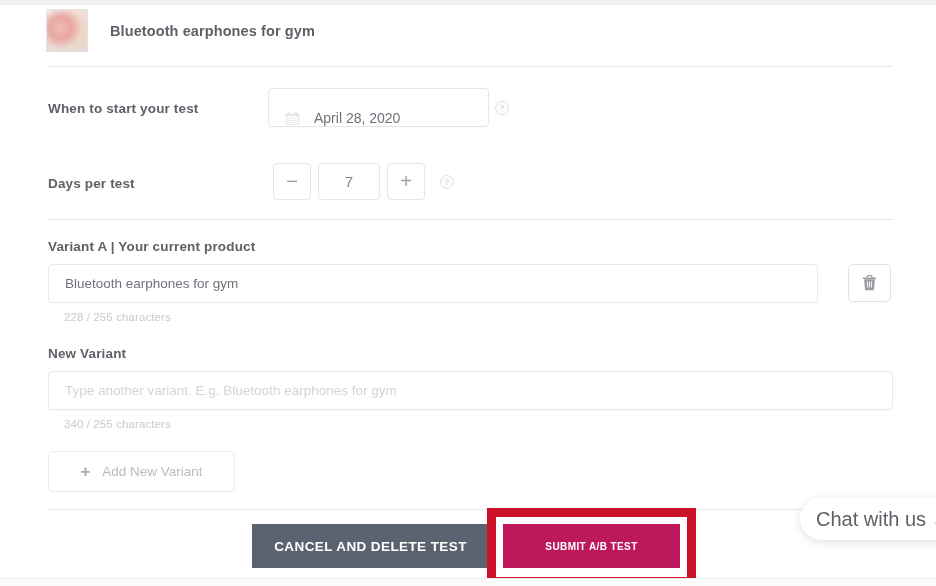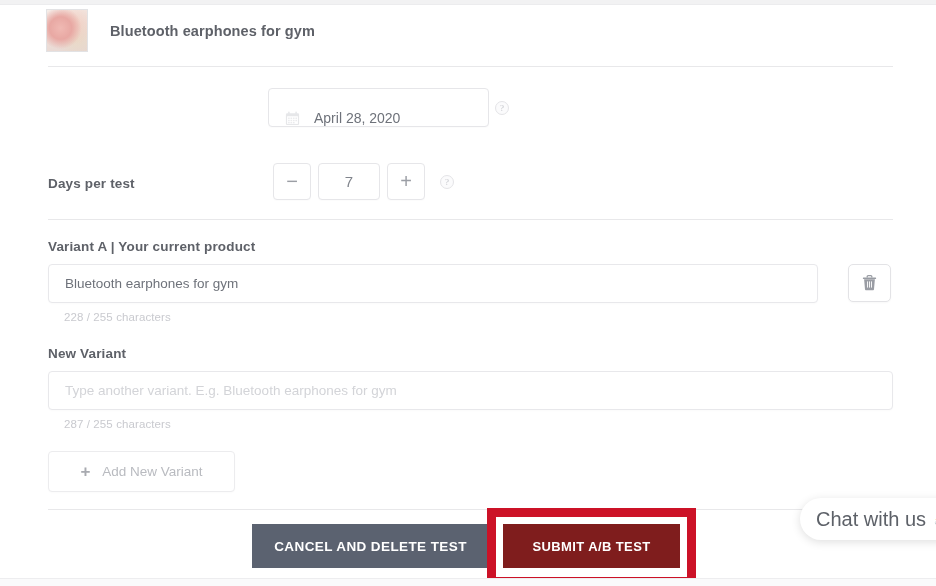--- a/index.html
+++ b/index.html
@@ -217,25 +217,25 @@
     display: flex;
     align-items: center;
     justify-content: center;
   }
   .btn-submit {
     position: absolute;
     left: 503px;
     top: 524px;
     width: 177px;
     height: 44px;
-    background: #7f1d1d;
+    background: #be185d;
     color: #fff;
     border: none;
     font-family: "Liberation Sans", sans-serif;
-    font-size: 13px;
+    font-size: 10px;
     font-weight: bold;
     letter-spacing: .4px;
     display: flex;
     align-items: center;
     justify-content: center;
   }
   
   .annot-box {
     position: absolute;
     left: 487px;
@@ -283,20 +283,21 @@
 
   <div class="top-strip"></div>
 
   <div class="product-row">
     <div class="product-thumb"></div>
     <div class="product-title">Bluetooth earphones for gym</div>
   </div>
 
   <div class="divider d1"></div>
 
+  <div class="field-label" style="left:48px; top:101px;">When to start your test</div>
   <div class="date-box">
     <svg class="cal-icon" viewBox="0 0 16 16">
       <rect x="1" y="2.5" width="14" height="12.5" rx="1.2" fill="#c9cbd0"></rect>
       <rect x="2.2" y="5.6" width="11.6" height="8.2" fill="#ffffff"></rect>
       <rect x="3.4" y="0.6" width="1.5" height="3.2" rx="0.6" fill="#c9cbd0"></rect>
       <rect x="11.1" y="0.6" width="1.5" height="3.2" rx="0.6" fill="#c9cbd0"></rect>
       <g fill="#d3d5d9">
         <rect x="3.3" y="7" width="1.7" height="1.5"></rect>
           <rect x="5.9" y="7" width="1.7" height="1.5"></rect>
         <rect x="8.5" y="7" width="1.7" height="1.5"></rect>
@@ -335,21 +336,21 @@
         <line x1="5.5" y1="6.4" x2="5.5" y2="12.6"></line>
         <line x1="7.5" y1="6.4" x2="7.5" y2="12.6"></line>
         <line x1="9.5" y1="6.4" x2="9.5" y2="12.6"></line>
       </g>
     </svg>
   </div>
   <div class="counter" style="left:64px; top:311px;">228 / 255 characters</div>
 
   <div class="section-label" style="left:48px; top:346px;">New Variant</div>
   <input class="text-input" style="left: 48px; top: 371px; width: 845px;" placeholder="Type another variant. E.g. Bluetooth earphones for gym">
-  <div class="counter" style="left:64px; top:418px;">287 / 255 characters</div>
+  <div class="counter" style="left:64px; top:418px;">340 / 255 characters</div>
 
   <div class="add-btn">
     <span class="add-plus">+</span>
     <span>Add New Variant</span>
   </div>
 
   <div class="divider d3"></div>
 
   <button class="btn-cancel">CANCEL AND DELETE TEST</button>
   <button class="btn-submit">SUBMIT A/B TEST</button>

